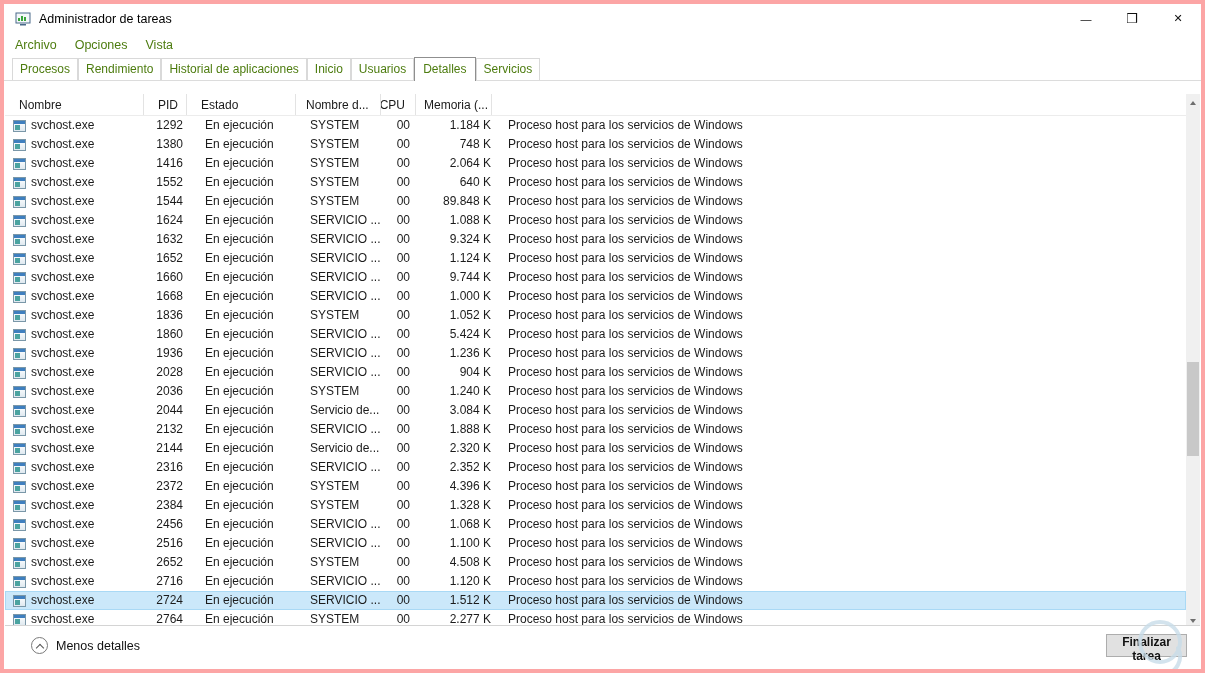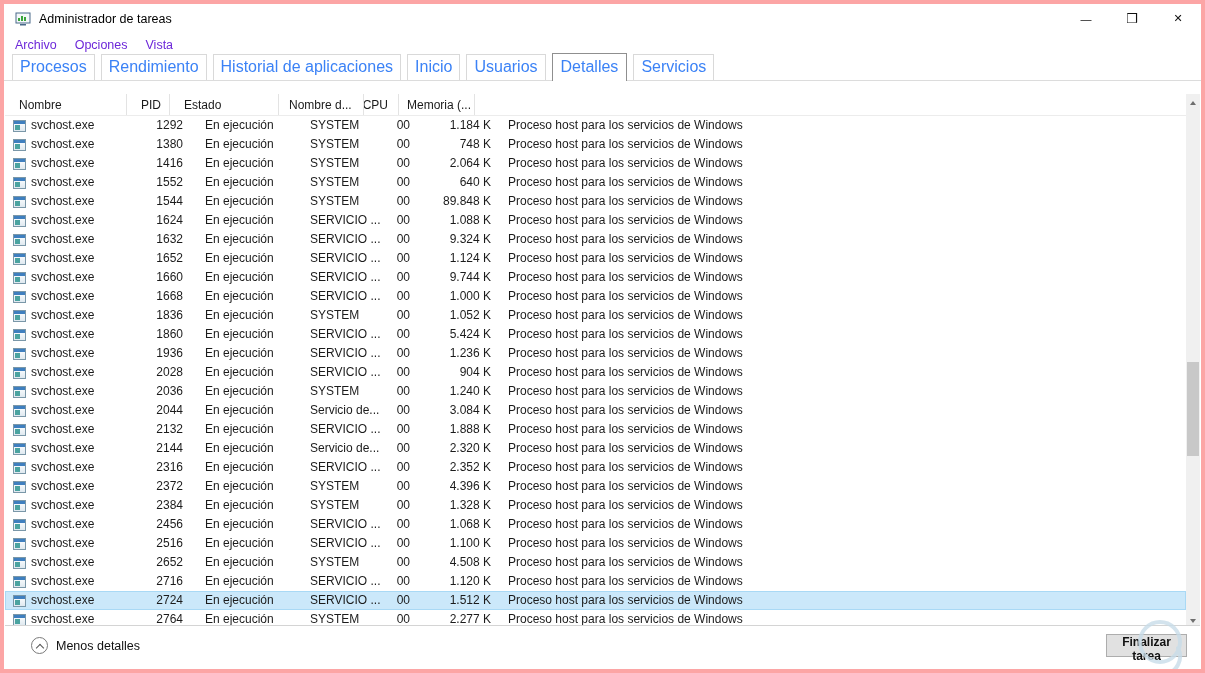--- a/index.html
+++ b/index.html
@@ -19,31 +19,31 @@
   .win-controls { margin-left:auto; display:flex; height:30px; }
   .win-btn {
     width:46px; height:29px; display:flex; align-items:center; justify-content:center;
     font-size:11px; color:#111; background:transparent; border:none; padding:0; cursor:default;
     font-family:"Liberation Sans", sans-serif;
   }
   .win-btn.max { font-size:13px; }
 
   
   .menubar { height:22px; display:flex; align-items:center; padding-left:2px; }
-  .menu-item { font-size:12.5px; color:#6d28d9; padding:3px 9px; }
+  .menu-item { font-size:12.5px; color:#4d7c0f; padding:3px 9px; }
 
   
   .tabstrip {
     height:25px; box-sizing:border-box; display:flex; align-items:flex-end;
     padding:0 0 0 8px; border-bottom:1px solid #dcdcdc;
   }
   .tab {
-    font-size:16px; color:#3b82f6; background:#fff;
+    font-size:12px; color:#4d7c0f; background:#fff;
     border:1px solid #d9d9d9; border-bottom:none;
-    padding:3px 7px 4px; margin-right:6px; position:relative;
+    padding:3px 7px 4px; margin-right:0; position:relative;
   }
   .tab.active {
     border-color:#8f8f8f; margin-bottom:-1px; padding:4px 8px 5px;
     background:#fff; z-index:2;
   }
 
   
   .main { position:absolute; top:90px; left:1px; right:15px; bottom:43px; }
   .lv-header { display:flex; height:21px; border-bottom:1px solid #ececec; }
   .hcell {
@@ -64,21 +64,21 @@
   }
 
   .c-name   { width:143px; padding-left:8px;  display:flex; align-items:center; }
   .c-pid    { width:43px;  text-align:right;  padding-right:8px; }
   .c-status { width:109px; padding-left:14px; }
   .c-user   { width:85px;  padding-left:10px; }
   .c-cpu    { width:35px;  text-align:right;  padding-right:10px; }
   .c-mem    { width:76px;  text-align:right;  padding-right:5px; }
   .c-desc   { flex:1;      padding-left:12px; }
 
-  .h-name   { width:122px; padding-left:14px; }
+  .h-name   { width:139px; padding-left:14px; }
   .h-pid    { width:43px;  justify-content:flex-end; padding-right:8px; }
   .h-status { width:109px; padding-left:14px; }
   .h-user   { width:85px;  padding-left:10px; }
   .h-cpu    { width:35px;  justify-content:flex-end; padding-right:10px; }
   .h-mem    { width:76px;  padding-left:8px; }
   .h-desc   { flex:1;      padding-left:12px; border-right:none; }
 
   .proc-icon {
     width:13px; height:12px; box-sizing:border-box; border:1px solid #7a97a8;
     background:linear-gradient(#ffffff,#dfe9f0); position:relative;

